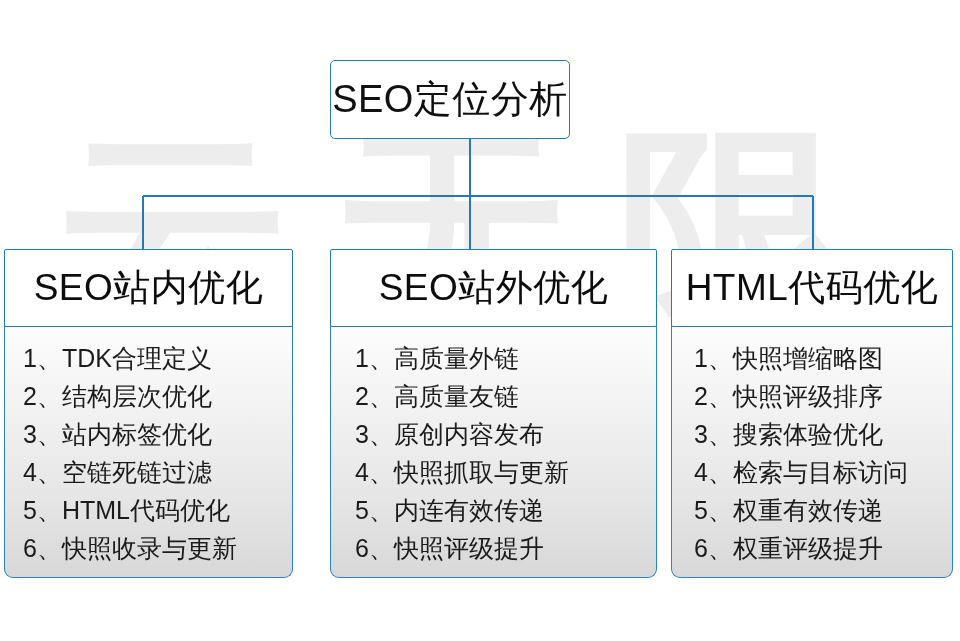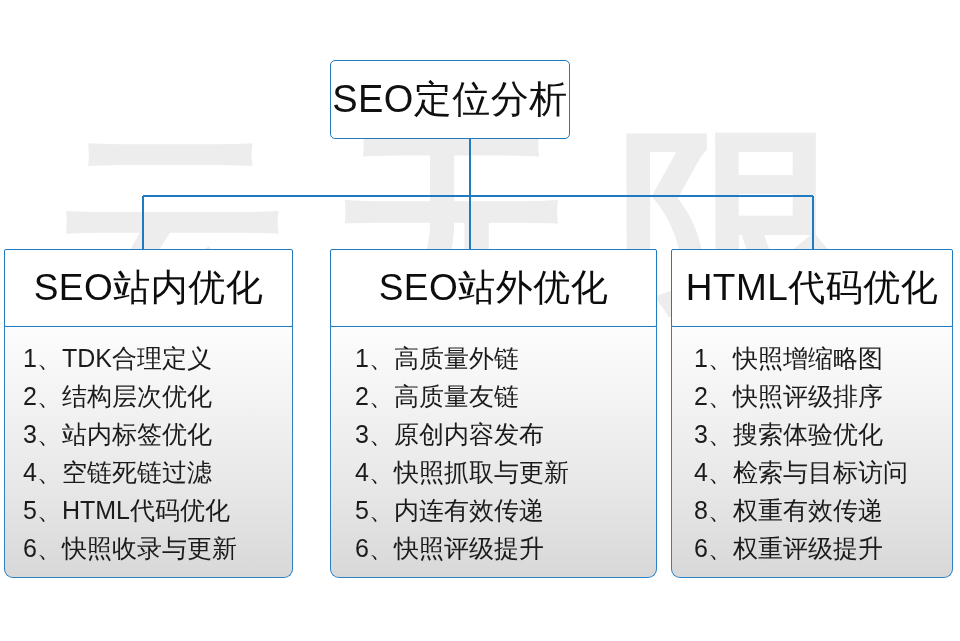--- a/index.html
+++ b/index.html
@@ -201,18 +201,18 @@
 
   <div class="column" id="column-2">
     <div class="col-header">
       <span class="col-header-title">HTML代码优化</span>
     </div>
     <div class="col-body">
       <div class="bullet">1、快照增缩略图</div>
       <div class="bullet">2、快照评级排序</div>
       <div class="bullet">3、搜索体验优化</div>
       <div class="bullet">4、检索与目标访问</div>
-      <div class="bullet">8、权重有效传递</div>
+      <div class="bullet">5、权重有效传递</div>
       <div class="bullet">6、权重评级提升</div>
     </div>
   </div>
 
 </div>
 
 </body></html>

